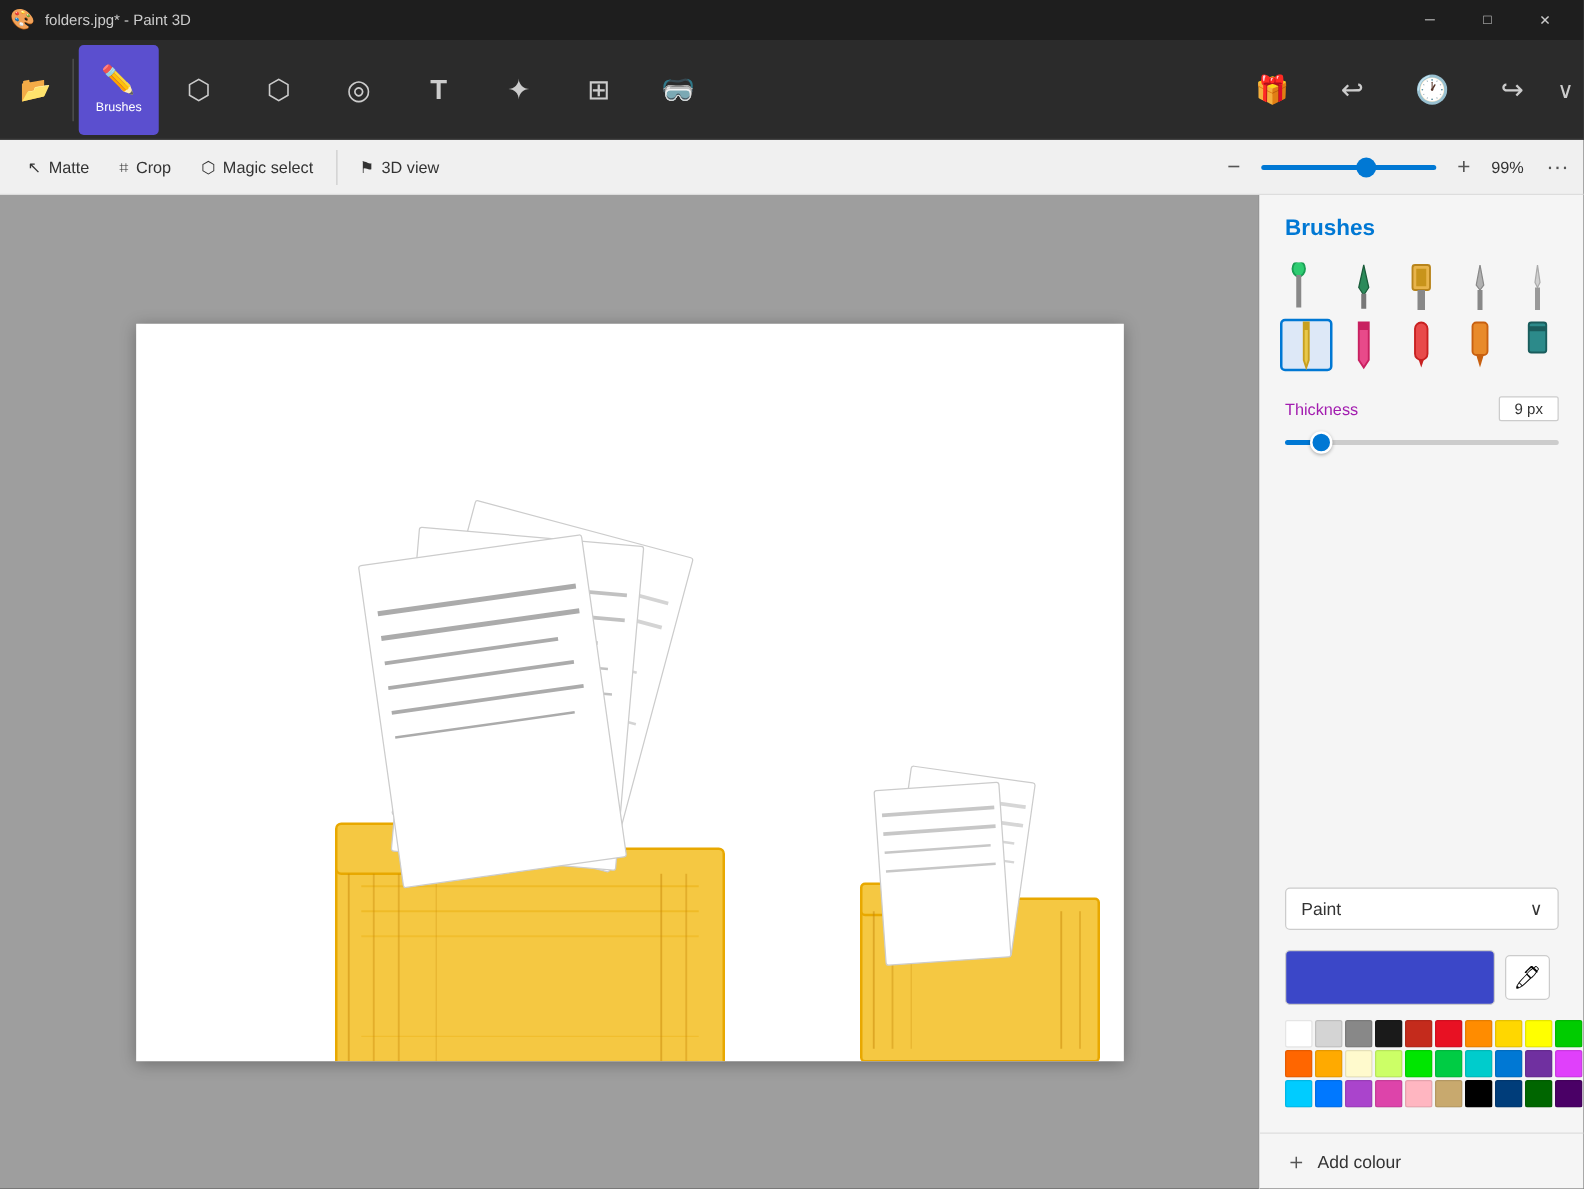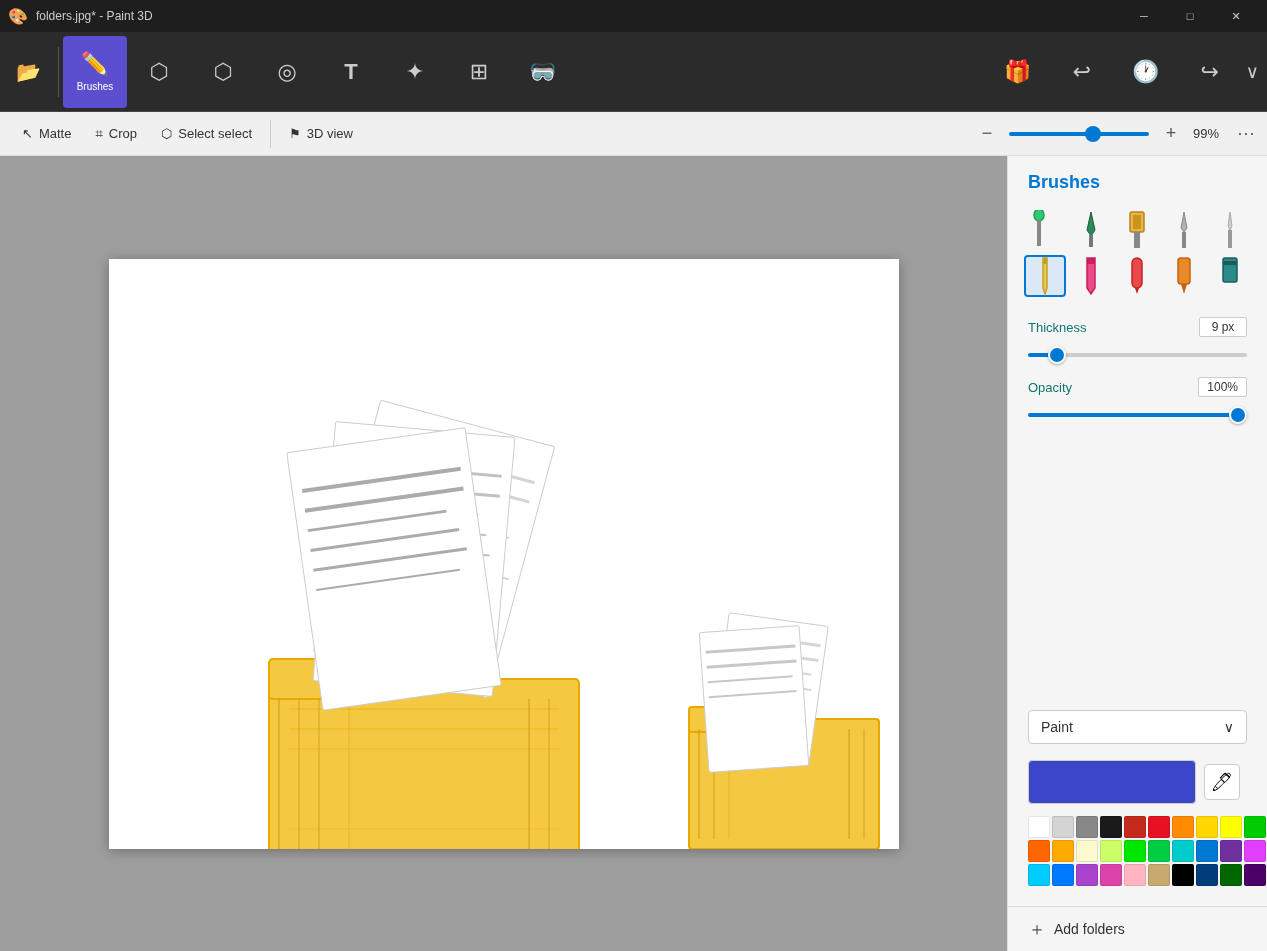--- a/index.html
+++ b/index.html
@@ -81,21 +81,21 @@
     .brush-item {
       width: 42px; height: 42px; display: flex; align-items: center; justify-content: center;
       border-radius: 4px; cursor: pointer; font-size: 28px;
     }
     .brush-item.selected { background: #dde8f7; border: 2px solid #0078d4; }
 
     
     #sliders-section { padding: 8px 20px; }
     .slider-row { margin-bottom: 16px; }
     .slider-label { display: flex; justify-content: space-between; align-items: center; margin-bottom: 6px; }
-    .slider-label-text { font-size: 13px; color: #0f766e; }
+    .slider-label-text { font-size: 13px; color: #a21caf; }
     .slider-value-box {
       border: 1px solid #ccc; border-radius: 2px; padding: 2px 8px;
       font-size: 12px; color: #333; background: white; min-width: 48px; text-align: center;
     }
     .panel-slider {
       -webkit-appearance: none; width: 100%; height: 4px;
       background: linear-gradient(to right, #0078d4 var(--val, 10%), #ccc var(--val, 10%));
       border-radius: 2px; outline: none; cursor: pointer;
     }
     .panel-slider::-webkit-slider-thumb {
@@ -214,21 +214,21 @@
   <div class="sec-tool">
     <span>↖</span>
     <span>Matte</span>
   </div>
   <div class="sec-tool">
     <span>⌗</span>
     <span>Crop</span>
   </div>
   <div class="sec-tool">
     <span>⬡</span>
-    <span>Select select</span>
+    <span>Magic select</span>
   </div>
 
   <div class="sec-sep"></div>
   <div class="sec-tool">
     <span>⚑</span>
     <span>3D view</span>
   </div>
 
   <div class="zoom-container">
     <span class="zoom-btn">−</span>
@@ -401,27 +401,20 @@
     </div>
 
     <div id="sliders-section">
       <div class="slider-row">
         <div class="slider-label">
           <span class="slider-label-text">Thickness</span>
           <span class="slider-value-box">9 px</span>
         </div>
         <input type="range" class="panel-slider" value="10" min="0" max="100" style="--val: 10%; background: linear-gradient(to right, rgb(0, 120, 212) 10%, rgb(204, 204, 204) 10%);">
       </div>
-      <div class="slider-row">
-        <div class="slider-label">
-          <span class="slider-label-text">Opacity</span>
-          <span class="slider-value-box">100%</span>
-        </div>
-        <input type="range" class="panel-slider" value="100" min="0" max="100" style="--val: 100%; background: linear-gradient(to right, rgb(0, 120, 212) 100%, rgb(204, 204, 204) 100%);">
-      </div>
     </div>
 
     <div style="flex:1; min-height: 20px;"></div>
 
     <div id="matte-section">
       <div class="matte-dropdown">
         <span>Paint</span>
         <span>∨</span>
       </div>
     </div>
@@ -466,16 +459,16 @@
         <div class="color-swatch" style="background:#c8a96e;"></div>
         <div class="color-swatch" style="background:#000000;"></div>
         <div class="color-swatch" style="background:#003d7a;"></div>
         <div class="color-swatch" style="background:#006600;"></div>
         <div class="color-swatch" style="background:#4a0066;"></div>
       </div>
     </div>
 
     <div id="add-colour-btn">
       <span class="plus-icon">＋</span>
-      <span>Add folders</span>
+      <span>Add colour</span>
     </div>
   </div>
 </div>
 
 </body></html>

